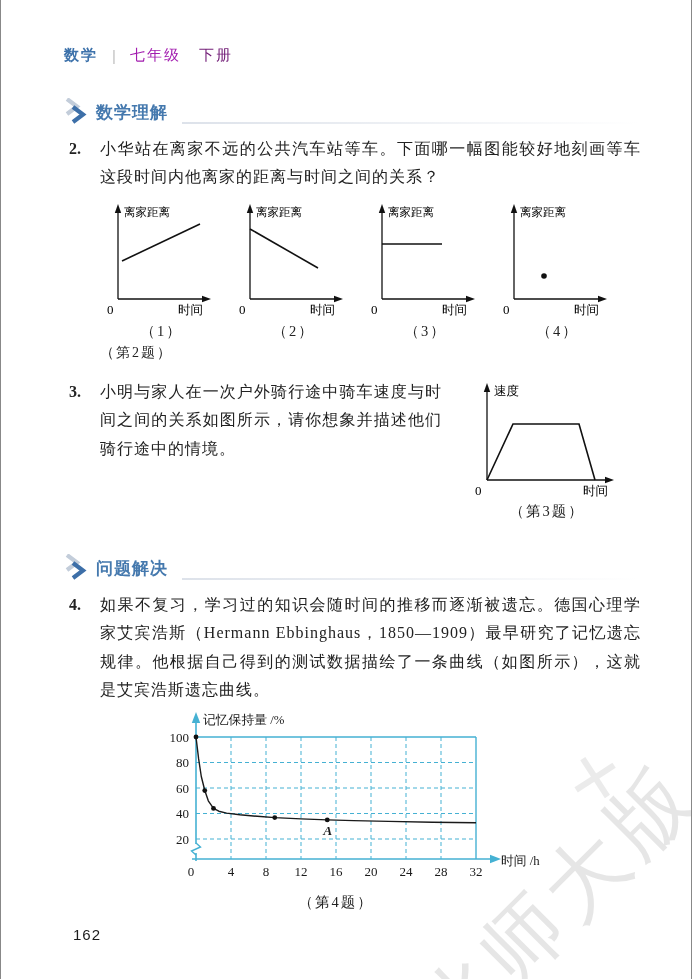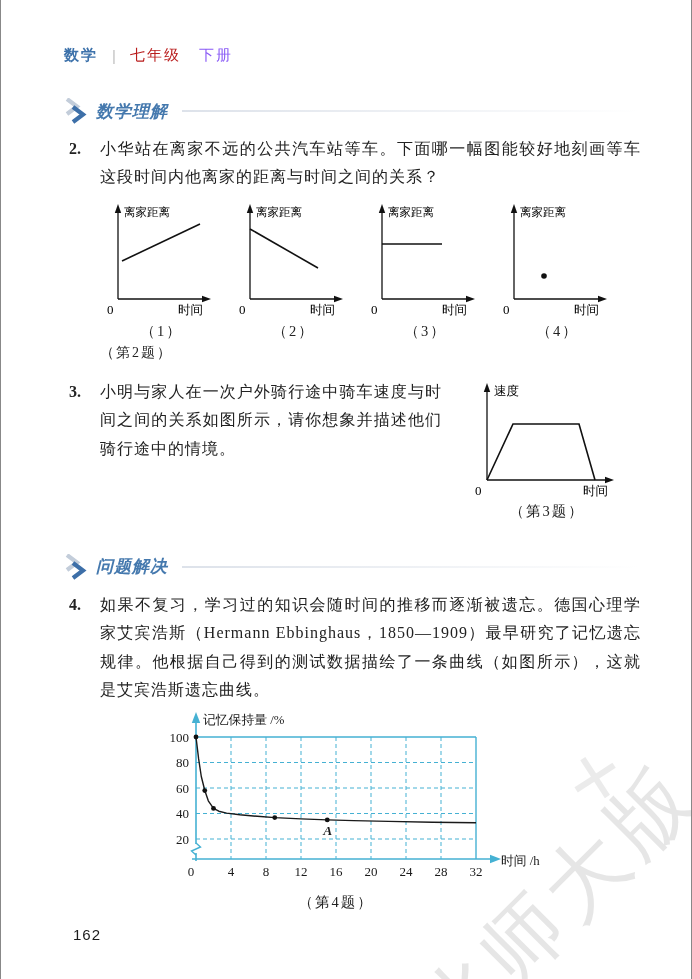--- a/index.html
+++ b/index.html
@@ -6,25 +6,25 @@
   .page{
     position:relative;width:690px;height:979px;margin:0 auto;background:#ffffff;
     font-family:"Liberation Serif",serif;color:#222;overflow:hidden;
   }
   .content{padding:46px 50px 0 63px;}
 
   
   .book-header{display:flex;align-items:center;font-family:"Liberation Sans",sans-serif;font-size:15px;}
   .book-header .subject{color:#3d72ab;font-weight:bold;letter-spacing:2px;}
   .book-header .sep{color:#c0c0c0;margin:0 14px;font-weight:normal;}
-  .book-header .grade{color:#b91c1c;letter-spacing:2px;}
-  .book-header .volume{color:#8b5cf6;letter-spacing:2px;margin-left:18px;}
-
-  
-  .section-header{display:flex;align-items:center;margin-top:33px;font-style:italic;}
+  .book-header .grade{color:#a21caf;letter-spacing:2px;}
+  .book-header .volume{color:#701a75;letter-spacing:2px;margin-left:18px;}
+
+  
+  .section-header{display:flex;align-items:flex-end;margin-top:33px;}
   .section-header .chev{width:28px;height:26px;flex:0 0 auto;}
   .section-header .stitle{color:#4579ae;font-weight:bold;font-size:17px;letter-spacing:1px;
     font-family:"Liberation Sans",sans-serif;margin-left:4px;}
   .section-header .sline{flex:1;height:2px;margin-left:14px;margin-right:2px;
     background:linear-gradient(to right,#dde2ea,rgba(255,255,255,0));}
 
   
   .question{display:flex;margin-top:11px;font-size:16px;line-height:1.78;letter-spacing:1px;}
   .qnum{width:31px;flex:0 0 auto;font-weight:bold;padding-left:5px;letter-spacing:0;}
   .qtext{flex:1;text-align:justify;}

